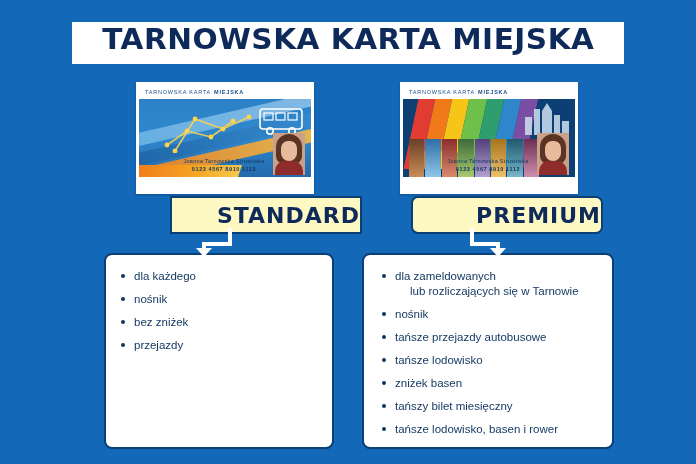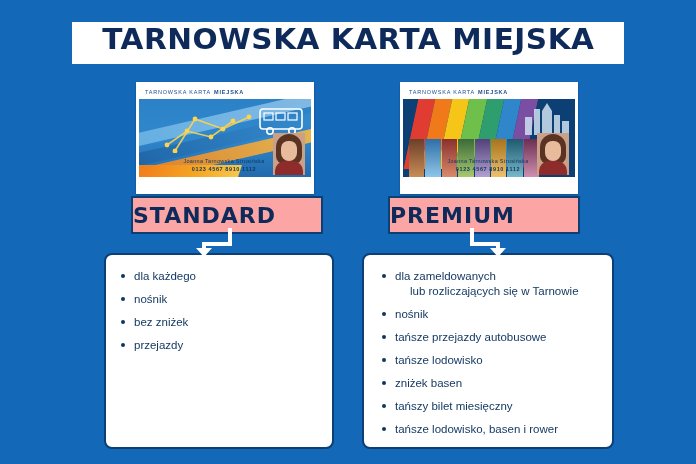--- a/index.html
+++ b/index.html
@@ -209,28 +209,29 @@
     color: #10355f;
     font-weight: bold;
     letter-spacing: 0.6px;
     line-height: 8px;
     white-space: nowrap;
   }
 
   
   .tier-box {
     position: absolute;
-    background: #fca5a5;
+    background: #fef9c3;
     border: 2px solid #0c3f74;
     display: flex;
     align-items: center;
-    justify-content: flex-start;
+    justify-content: flex-end;
+    margin-left: 39px;
   }
   #tier-standard { left: 131px; top: 196px; width: 188px; height: 34px; }
-  #tier-premium  { left: 388px; top: 196px; width: 188px; height: 34px; }
+  #tier-premium  { left: 372px; top: 196px; width: 188px; height: 34px; border-radius: 7px; }
   .tier-box .tier-text {
     font-family: "DejaVu Sans", sans-serif;
     font-weight: bold;
     font-size: 22px;
     color: #0e2a5a;
     letter-spacing: 1px;
   }
 
   
   .arrow {

